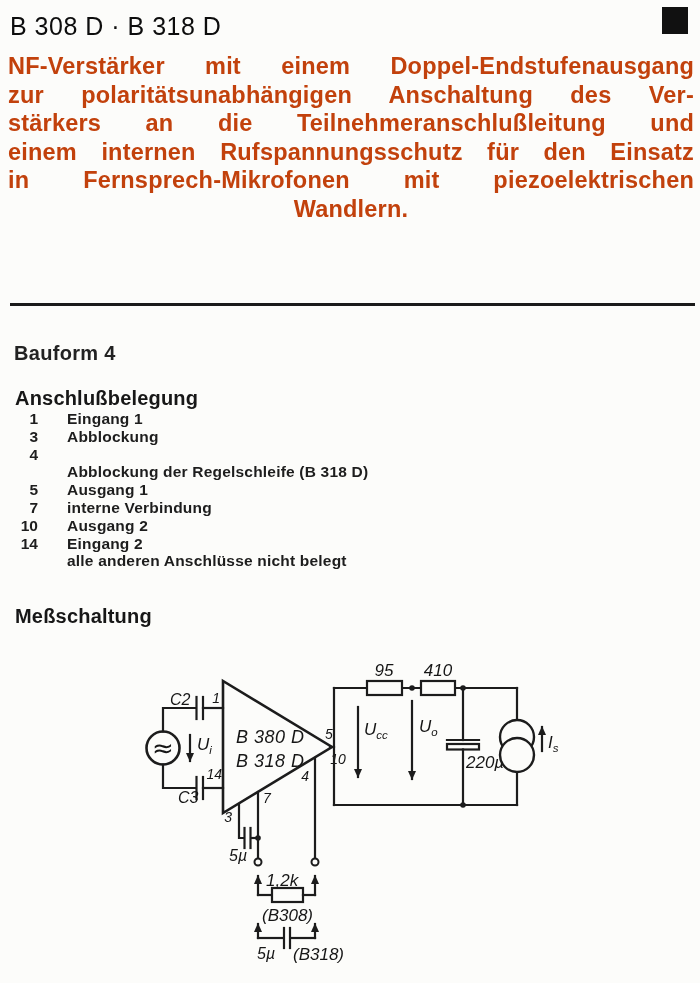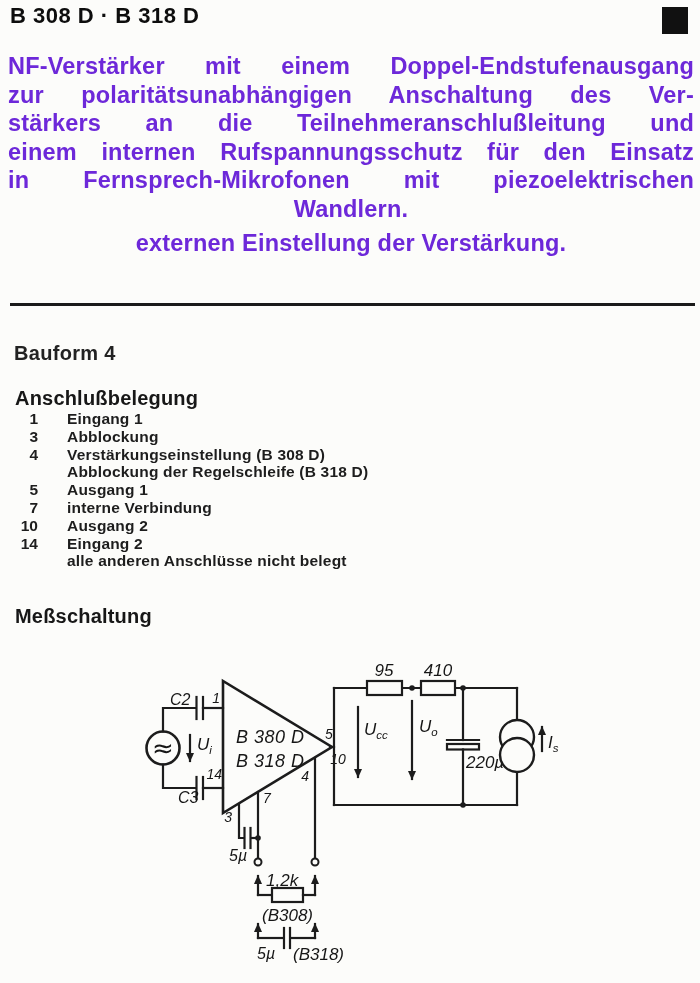--- a/index.html
+++ b/index.html
@@ -6,27 +6,27 @@
   .page{
     position:relative;
     width:700px;height:983px;
     background:#fcfcfa;
     font-family:"Liberation Sans",sans-serif;
     color:#1b1b1b;
     overflow:hidden;
   }
   .abs{position:absolute;}
   .title{
-    left:10px;top:3px;
-    font-size:22px;font-weight:700;letter-spacing:.5px;color:#0d0d0d;
+    left:10px;top:12px;
+    font-size:25px;font-weight:400;letter-spacing:.5px;color:#0d0d0d;
   }
   .corner-square{left:662px;top:7px;width:26px;height:27px;background:#111;}
   .intro{
     left:8px;right:6px;
-    font-size:23.5px;font-weight:700;line-height:28.6px;color:#6d28d9;
+    font-size:23.5px;font-weight:700;line-height:28.6px;color:#c2410c;
     letter-spacing:.2px;
   }
   .p1{top:52px;}
   .p2{top:229px;}
   .jline{text-align:justify;text-align-last:justify;-moz-text-align-last:justify;}
   .lline{text-align:center;}
   .rule{left:10px;width:685px;top:303px;height:3px;background:#1a1a1a;}
   .bauform{left:14px;top:342px;font-size:20px;font-weight:700;color:#222;letter-spacing:.3px;}
   .subhead{font-size:20px;font-weight:700;color:#171717;letter-spacing:.2px;}
   .anschluss{left:15px;top:387px;}
@@ -59,40 +59,38 @@
   <div class="abs intro p1">
     <div class="jline">NF-Verstärker mit einem Doppel-Endstufenausgang</div>
     <div class="jline">zur polaritätsunabhängigen Anschaltung des Ver-</div>
     <div class="jline">stärkers an die Teilnehmeranschlußleitung und</div>
     <div class="jline">einem internen Rufspannungsschutz für den Einsatz</div>
     <div class="jline">in Fernsprech-Mikrofonen mit piezoelektrischen</div>
     <div class="lline">Wandlern.</div>
   </div>
 
   <div class="abs intro p2">
-    <div class="lline">externen Einstellung der Verstärkung.</div>
   </div>
 
   <div class="abs rule"></div>
 
   <div class="abs bauform">Bauform 4</div>
   <div class="abs subhead anschluss">Anschlußbelegung</div>
 
   <div class="abs pinlist">
     <div class="pinrow">
         <span class="pinnum">1</span>
         <span class="pinlbl">Eingang 1</span>
       </div>
     <div class="pinrow">
         <span class="pinnum">3</span>
         <span class="pinlbl">Abblockung</span>
       </div>
     <div class="pinrow">
         <span class="pinnum">4</span>
-        <span class="pinlbl">Verstärkungseinstellung (B 308 D)</span>
       </div>
     <div class="pinrow">
         <span class="pinnum"></span>
         <span class="pinlbl">Abblockung der Regelschleife (B 318 D)</span>
       </div>
     <div class="pinrow">
         <span class="pinnum">5</span>
         <span class="pinlbl">Ausgang 1</span>
       </div>
     <div class="pinrow">

